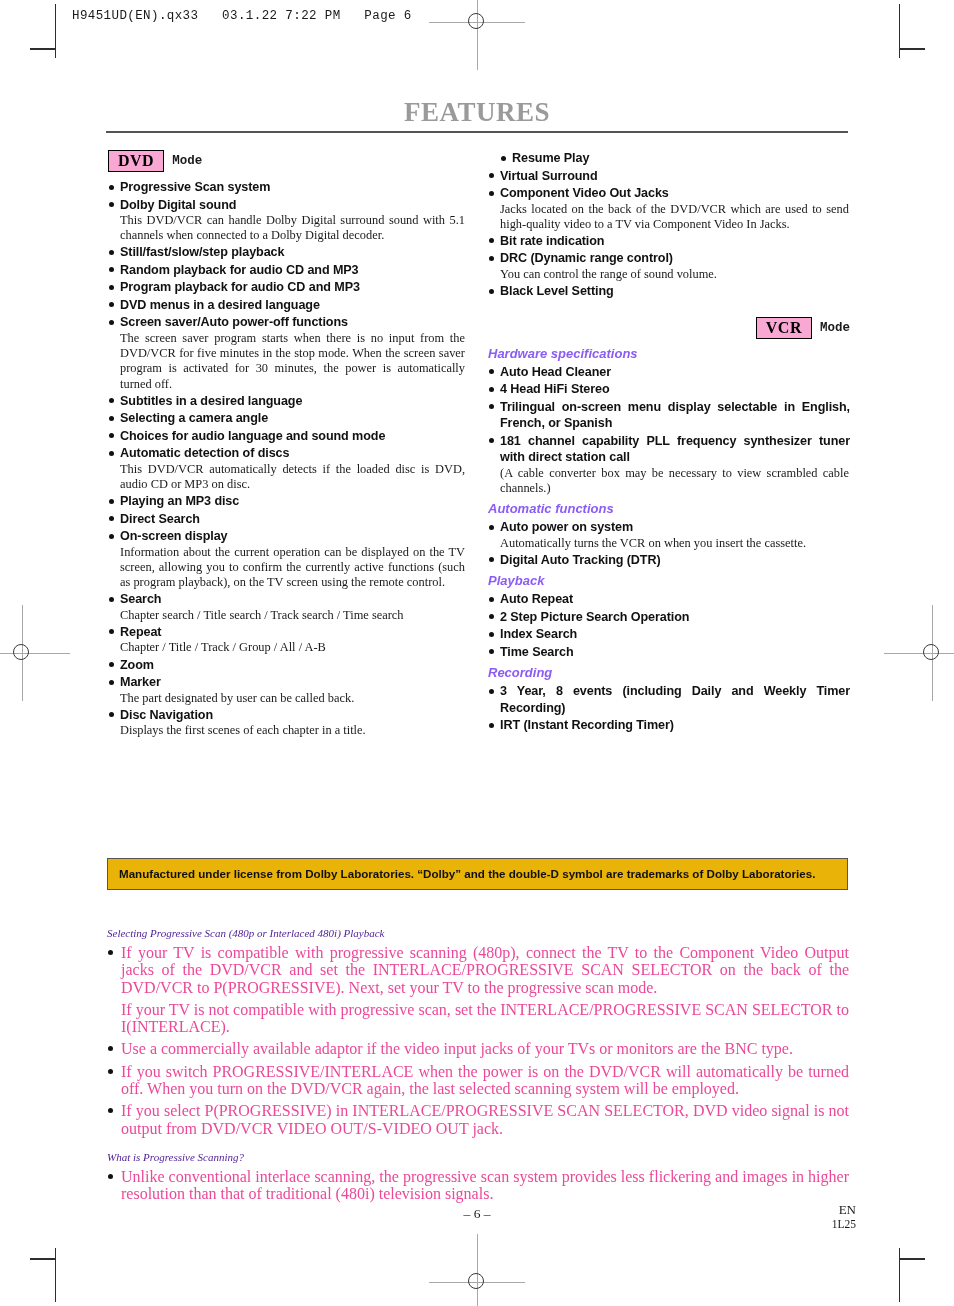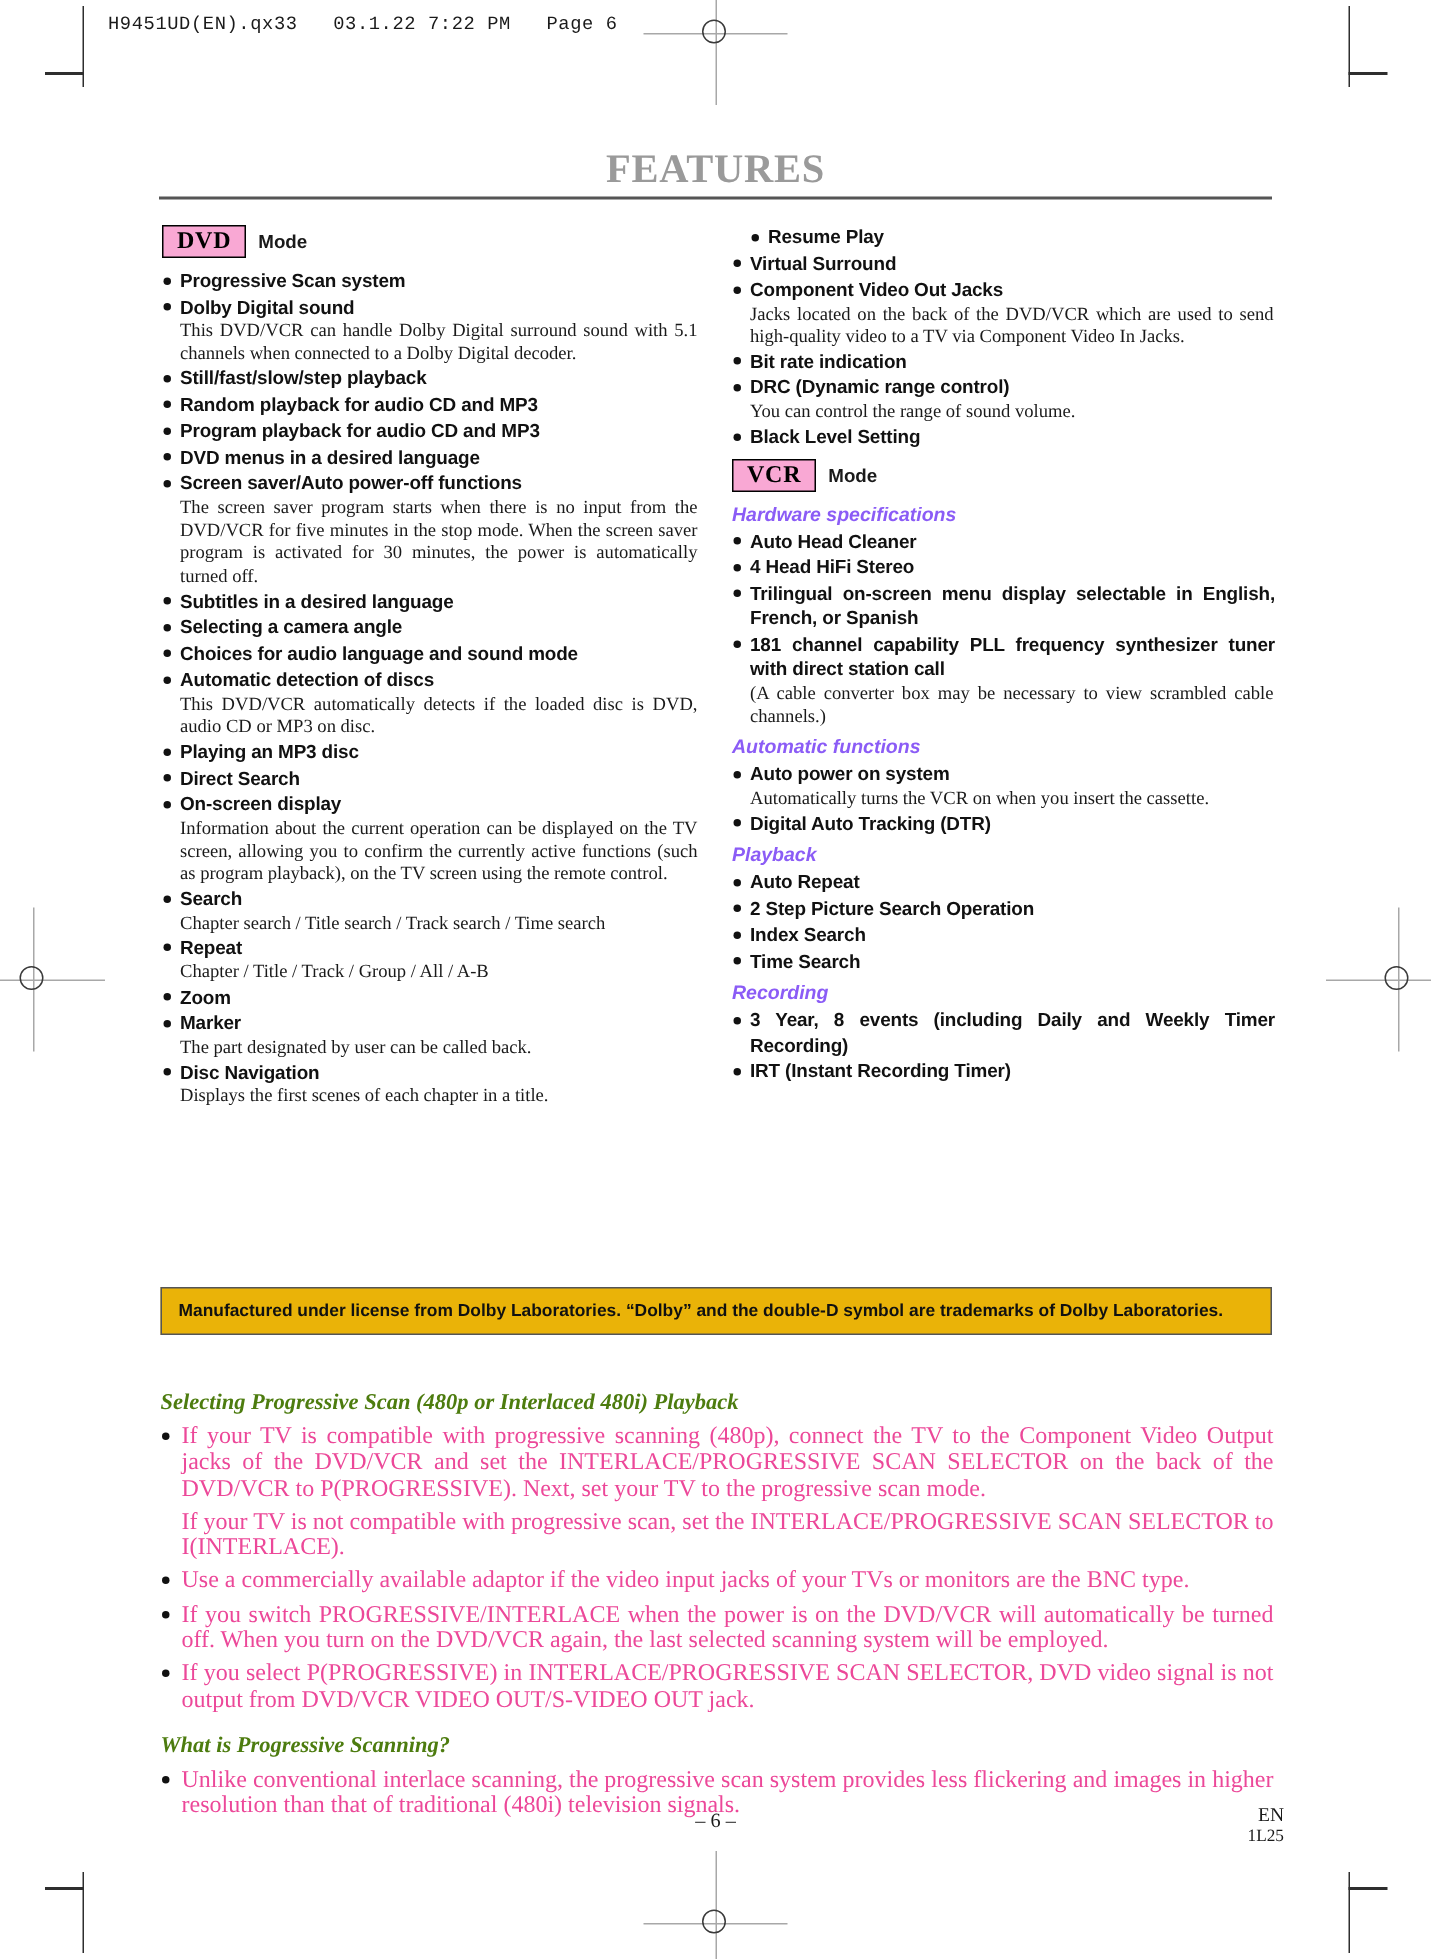--- a/index.html
+++ b/index.html
@@ -108,21 +108,21 @@
     font-family: "Liberation Serif", serif;
     font-weight: bold;
     font-size: 16px;
     line-height: 19px;
     letter-spacing: 0.5px;
     color: #000;
     background: #f9a8d4;
   }
   .mode-word {
     margin-left: 8px;
-    font-family: Liberation Sans, sans-serif;
+    font-family: Liberation Mono, monospace;
     font-weight: bold;
     font-size: 12.5px;
     color: #1a1a1a;
   }
 
   
   .group-label {
     font-family: "Liberation Sans", sans-serif;
     font-style: italic;
     font-weight: bold;
@@ -188,24 +188,24 @@
 
   
   .lower {
     position: absolute;
     left: 107px;
     top: 927px;
     width: 742px;
   }
   .sec-head {
     font-family: "Liberation Serif", serif;
-    font-weight: bold;
+    font-weight: normal;
     font-style: italic;
-    font-size: 15px;
-    color: #4d7c0f;
+    font-size: 11px;
+    color: #4c1d95;
     margin-bottom: 5px;
   }
   .sec-head.second { margin-top: 14px; }
   .para {
     position: relative;
     padding-left: 14px;
     margin-bottom: 5px;
     font-family: "Liberation Serif", serif;
     font-size: 16px;
     line-height: 17.3px;
@@ -399,21 +399,21 @@
       <div class="feat">
         <span class="bullet"></span>
         <div class="feat-title">DRC (Dynamic range control)</div>
         <div class="feat-desc">You can control the range of sound volume.</div>
       </div>
       <div class="feat">
         <span class="bullet"></span>
         <div class="feat-title">Black Level Setting</div>
       </div>
     </div>
-  <div class="mode-row" style="margin-top:6px;">
+  <div class="mode-row" style="margin-top:17px;justify-content:flex-end;">
     <span class="mode-box">VCR</span>
     <span class="mode-word">Mode</span>
   </div>
   <div id="right-groups">
       <div class="group-label">Hardware specifications</div>
       <div class="feat">
         <span class="bullet"></span>
         <div class="feat-title">Auto Head Cleaner</div>
       </div>
       <div class="feat">

